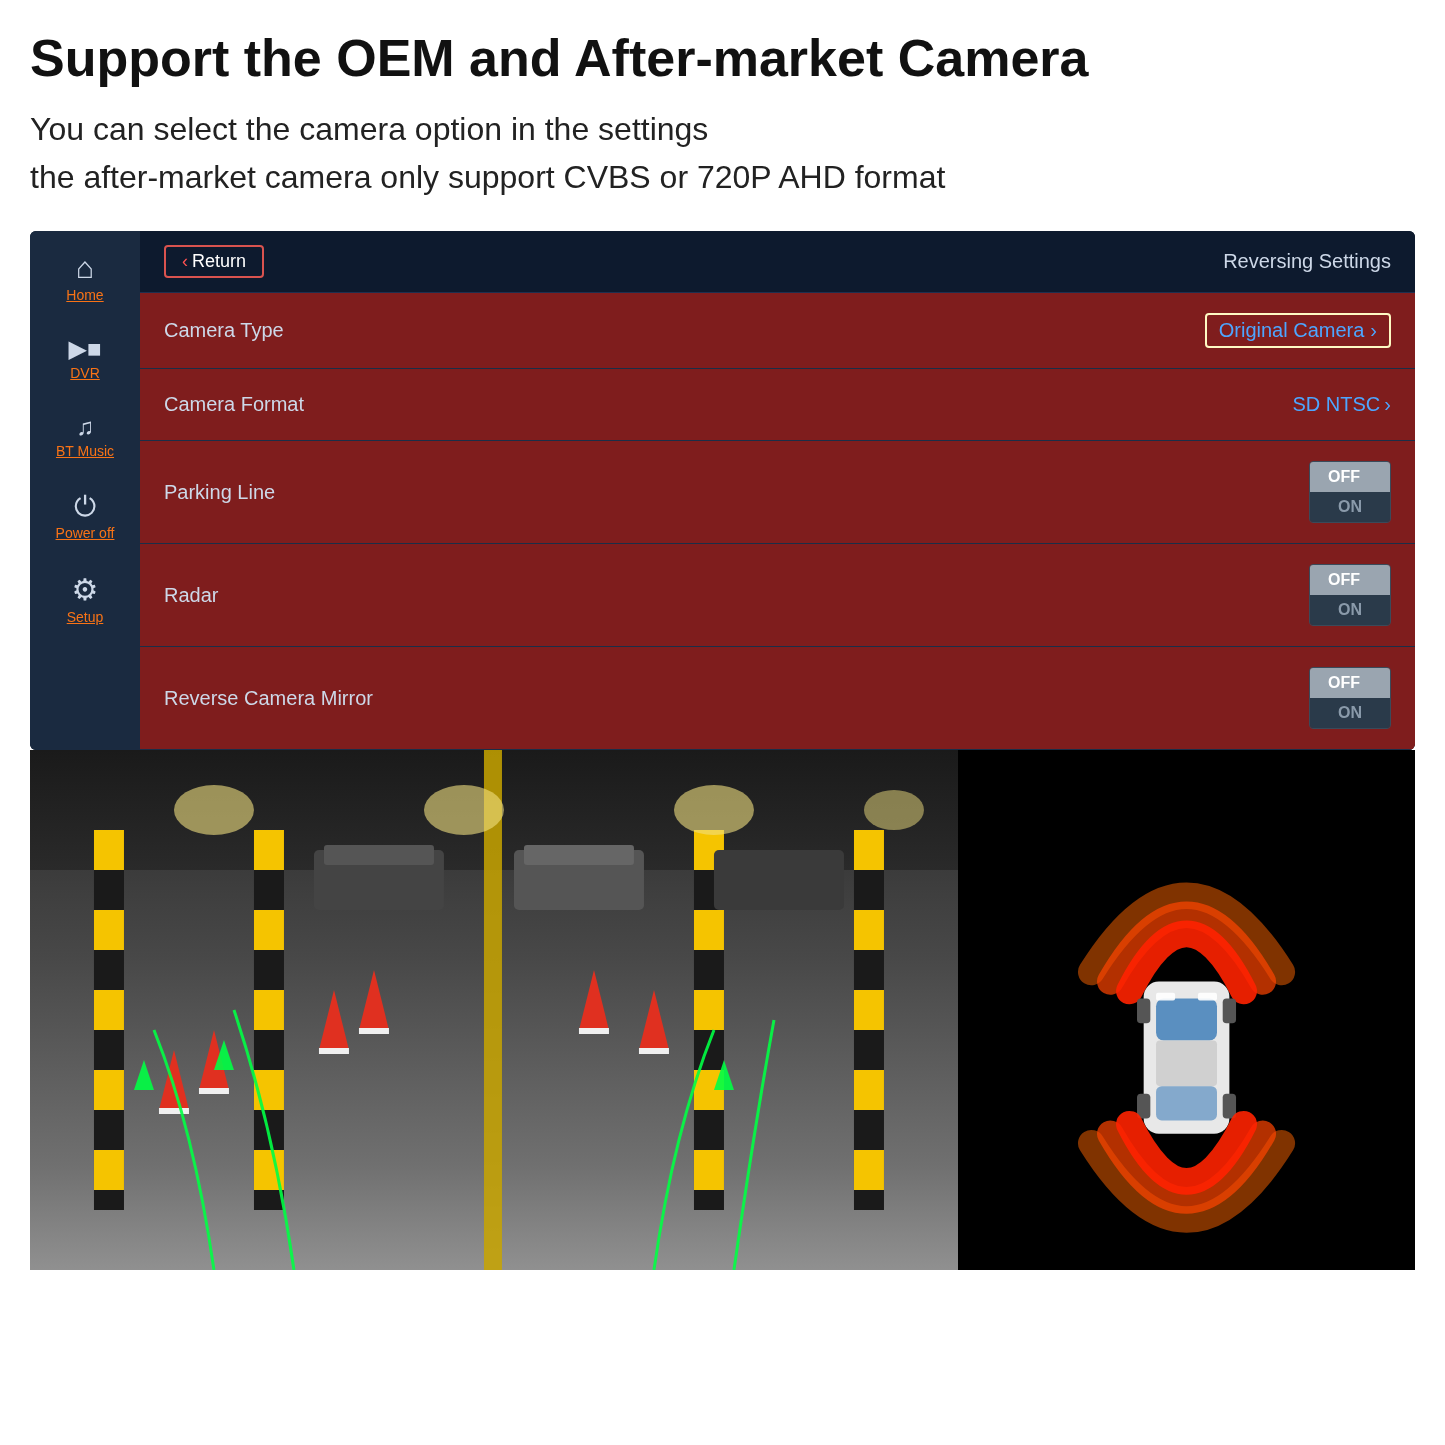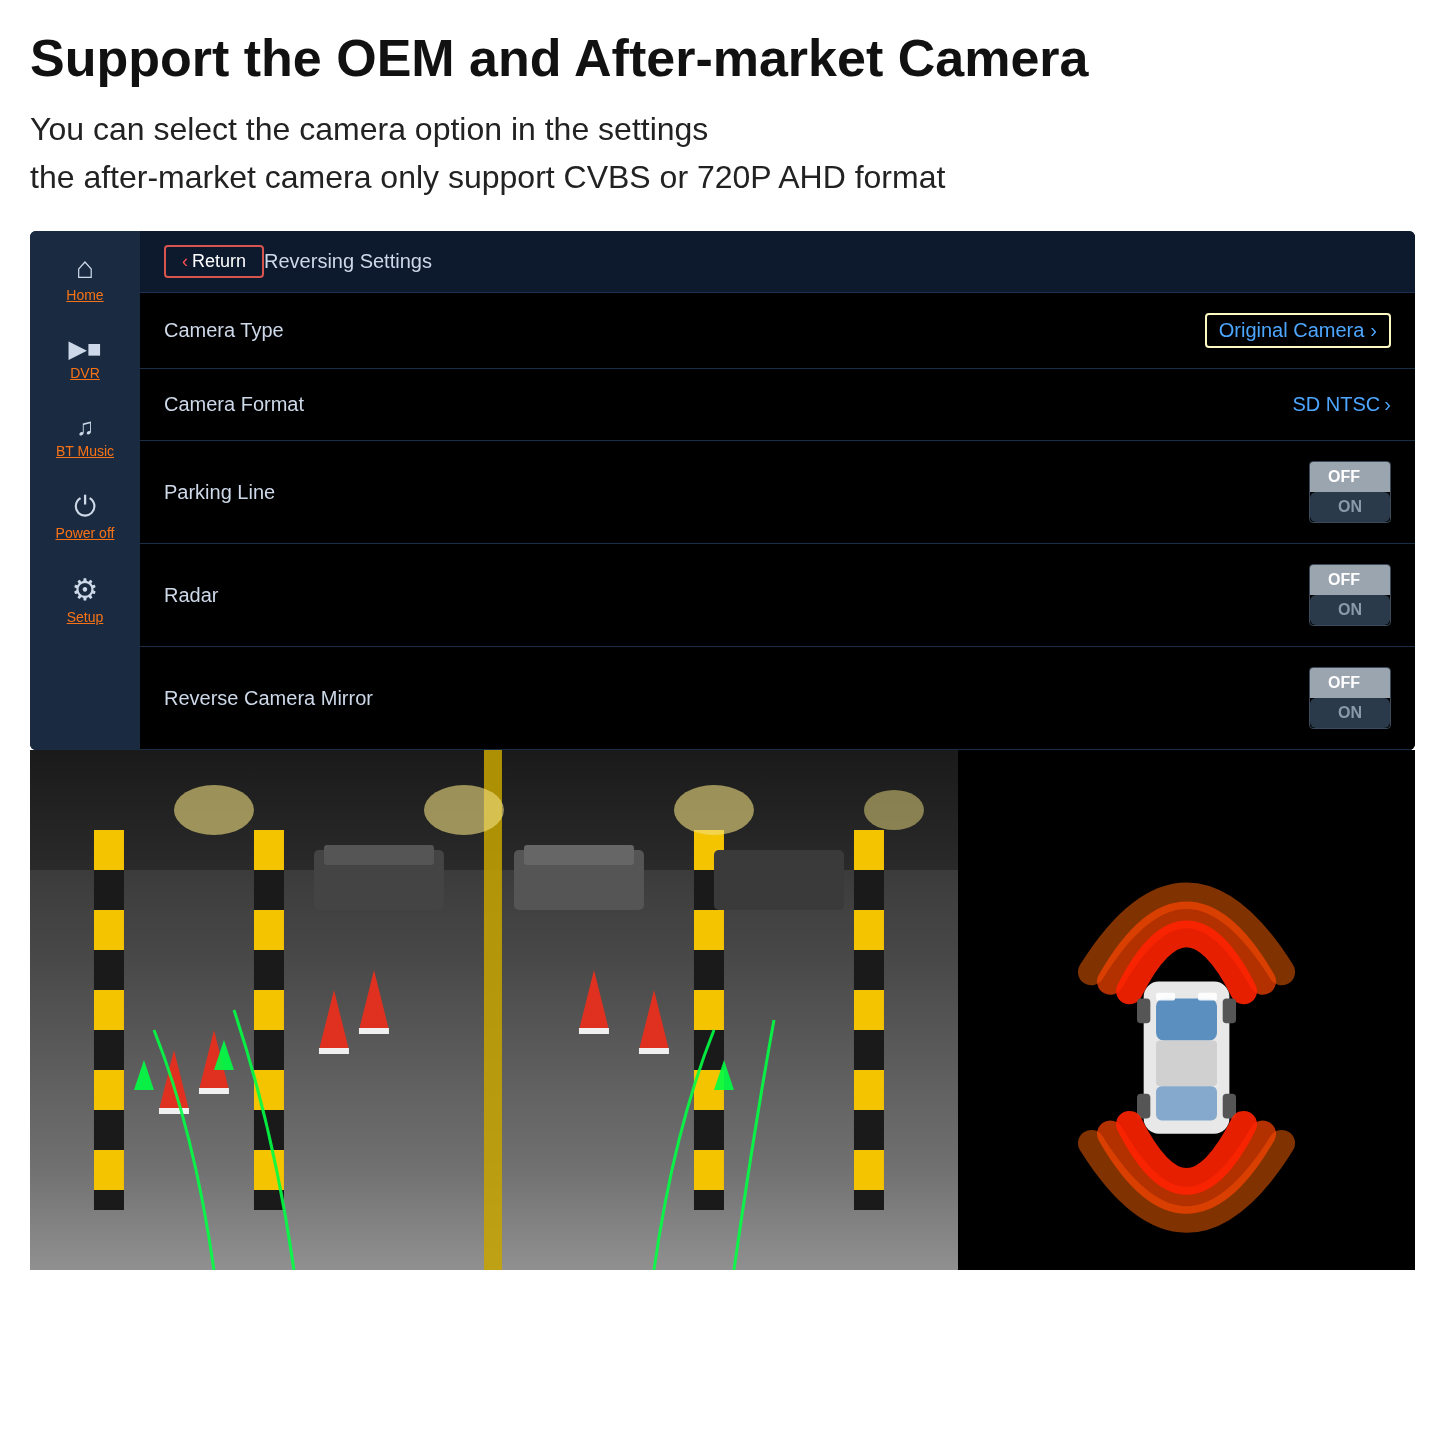--- a/index.html
+++ b/index.html
@@ -107,28 +107,28 @@
       white-space: nowrap;
     }
 
     .return-btn .chevron {
       font-size: 18px;
       color: #ff5252;
     }
 
     .top-bar-title {
       flex: 1;
-      text-align: left;
+      text-align: right;
       color: #cdd8e8;
       font-size: 20px;
     }
 
     
     .settings-area {
-      background: #000000;
+      background: #7f1d1d;
       flex: 1;
     }
 
     .settings-row {
       display: flex;
       align-items: center;
       padding: 20px 24px;
       border-bottom: 1px solid #1a2e48;
       min-height: 72px;
     }
@@ -175,21 +175,20 @@
       font-size: 16px;
       font-weight: bold;
     }
 
     .toggle-on {
       background: #2a3a4a;
       color: #8a9aaa;
       padding: 6px 28px;
       font-size: 16px;
       font-weight: bold;
-      border-radius: 6px;
     }
 
     
     .camera-section {
       width: 100%;
       display: flex;
       height: 520px;
       background: #000;
       margin-top: 0;
     }

